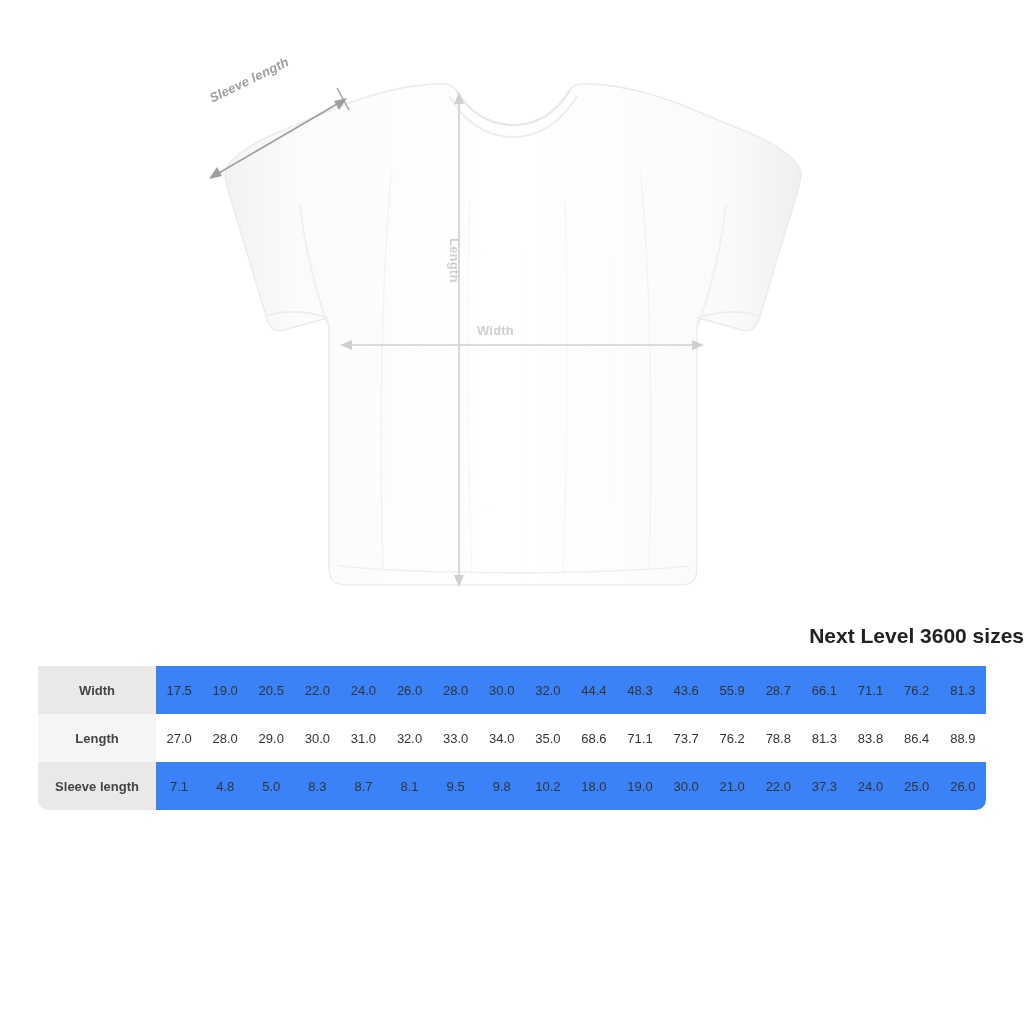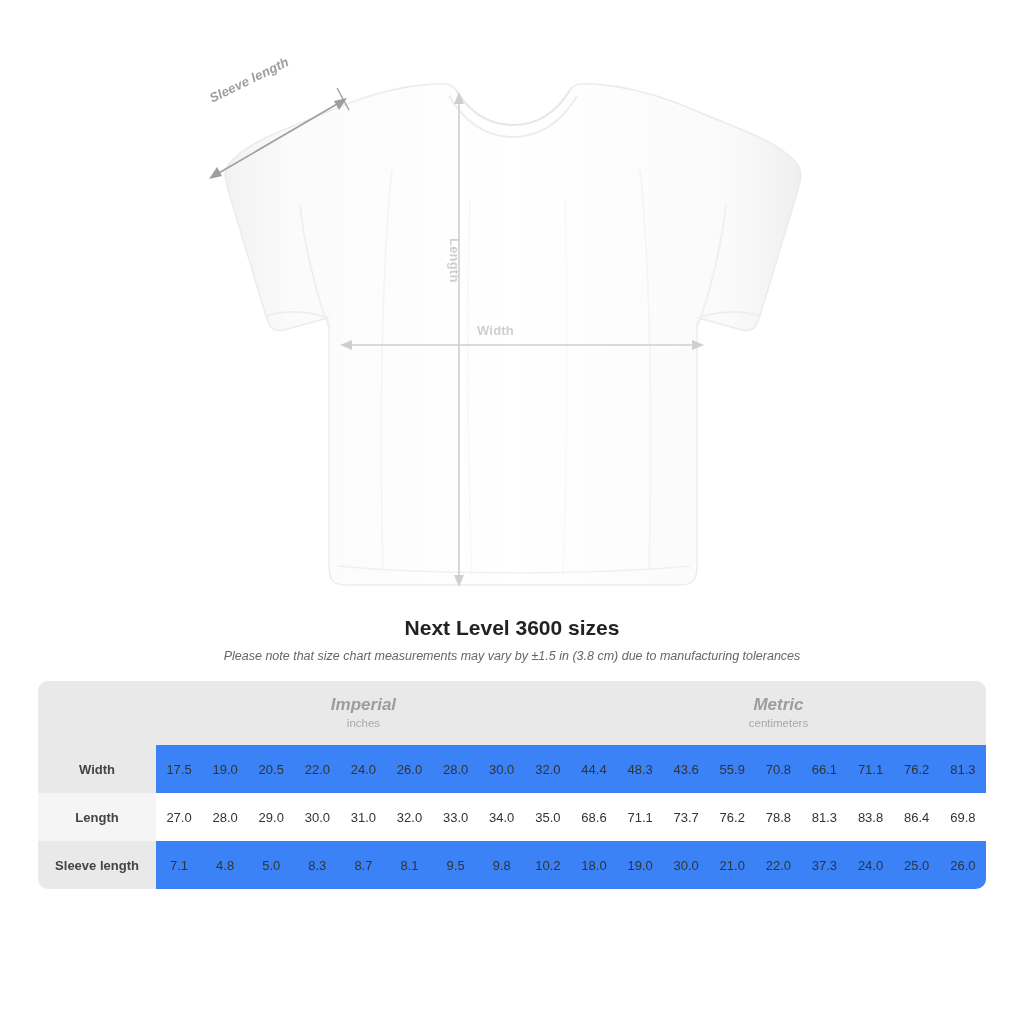--- a/index.html
+++ b/index.html
@@ -55,22 +55,22 @@
     color: #cfcfcf;
   }
   .dim-label.width {
     left: 477px;
     top: 323px;
     color: #cfcfcf;
   }
 
   
   .title-block {
-    text-align: center;
-    margin-top: 6px;
+    text-align: right;
+    margin-top: 14px;
   }
   .chart-title {
     font-size: 21px;
     font-weight: bold;
     color: #222;
     margin: 0;
   }
   .chart-note {
     font-size: 12.5px;
     font-style: italic;
@@ -233,21 +233,20 @@
     </svg>
   </div>
 
   <span class="dim-label sleeve">Sleeve length</span>
   <span class="dim-label length">Length</span>
   <span class="dim-label width">Width</span>
 </div>
 
 <div class="title-block">
   <h1 class="chart-title">Next Level 3600 sizes</h1>
-  <p class="chart-note">Please note that size chart measurements may vary by ±1.5 in (3.8 cm) due to manufacturing tolerances</p>
 </div>
 
 <div class="table-wrap">
   <table class="size-table">
     <colgroup>
       <col class="label-col">
       <col class="val-col">
         <col class="val-col">
         <col class="val-col">
         <col class="val-col">
@@ -260,49 +259,38 @@
         <col class="val-col">
         <col class="val-col">
         <col class="val-col">
         <col class="val-col">
       <col class="val-col">
         <col class="val-col">
         <col class="val-col">
         <col class="val-col">
     </colgroup>
     <tbody>
-      <tr class="unit-row">
-        <td class="round-left"></td>
-        <td colspan="9">
-          <div class="unit-name">Imperial</div>
-          <div class="unit-sub">inches</div>
-        </td>
-        <td colspan="9" class="round-right">
-          <div class="unit-name">Metric</div>
-          <div class="unit-sub">centimeters</div>
-        </td>
-      </tr>
 
 
       <tr class="data-row shade">
         <td class="rowlabel">Width</td>
         <td>17.5</td>
         <td>19.0</td>
         <td>20.5</td>
         <td>22.0</td>
         <td>24.0</td>
         <td>26.0</td>
         <td>28.0</td>
         <td>30.0</td>
         <td>32.0</td>
         <td>44.4</td>
         <td>48.3</td>
         <td>43.6</td>
         <td>55.9</td>
-        <td>70.8</td>
+        <td>28.7</td>
         <td>66.1</td>
         <td>71.1</td>
         <td>76.2</td>
         <td>81.3</td>
       </tr>
 
       <tr class="data-row">
         <td class="rowlabel">Length</td>
         <td>27.0</td>
         <td>28.0</td>
@@ -314,21 +302,21 @@
         <td>34.0</td>
         <td>35.0</td>
         <td>68.6</td>
         <td>71.1</td>
         <td>73.7</td>
         <td>76.2</td>
         <td>78.8</td>
         <td>81.3</td>
         <td>83.8</td>
         <td>86.4</td>
-        <td>69.8</td>
+        <td>88.9</td>
       </tr>
 
       <tr class="data-row shade last-row">
         <td class="rowlabel">Sleeve length</td>
         <td>7.1</td>
         <td>4.8</td>
         <td>5.0</td>
         <td>8.3</td>
         <td>8.7</td>
         <td>8.1</td>

